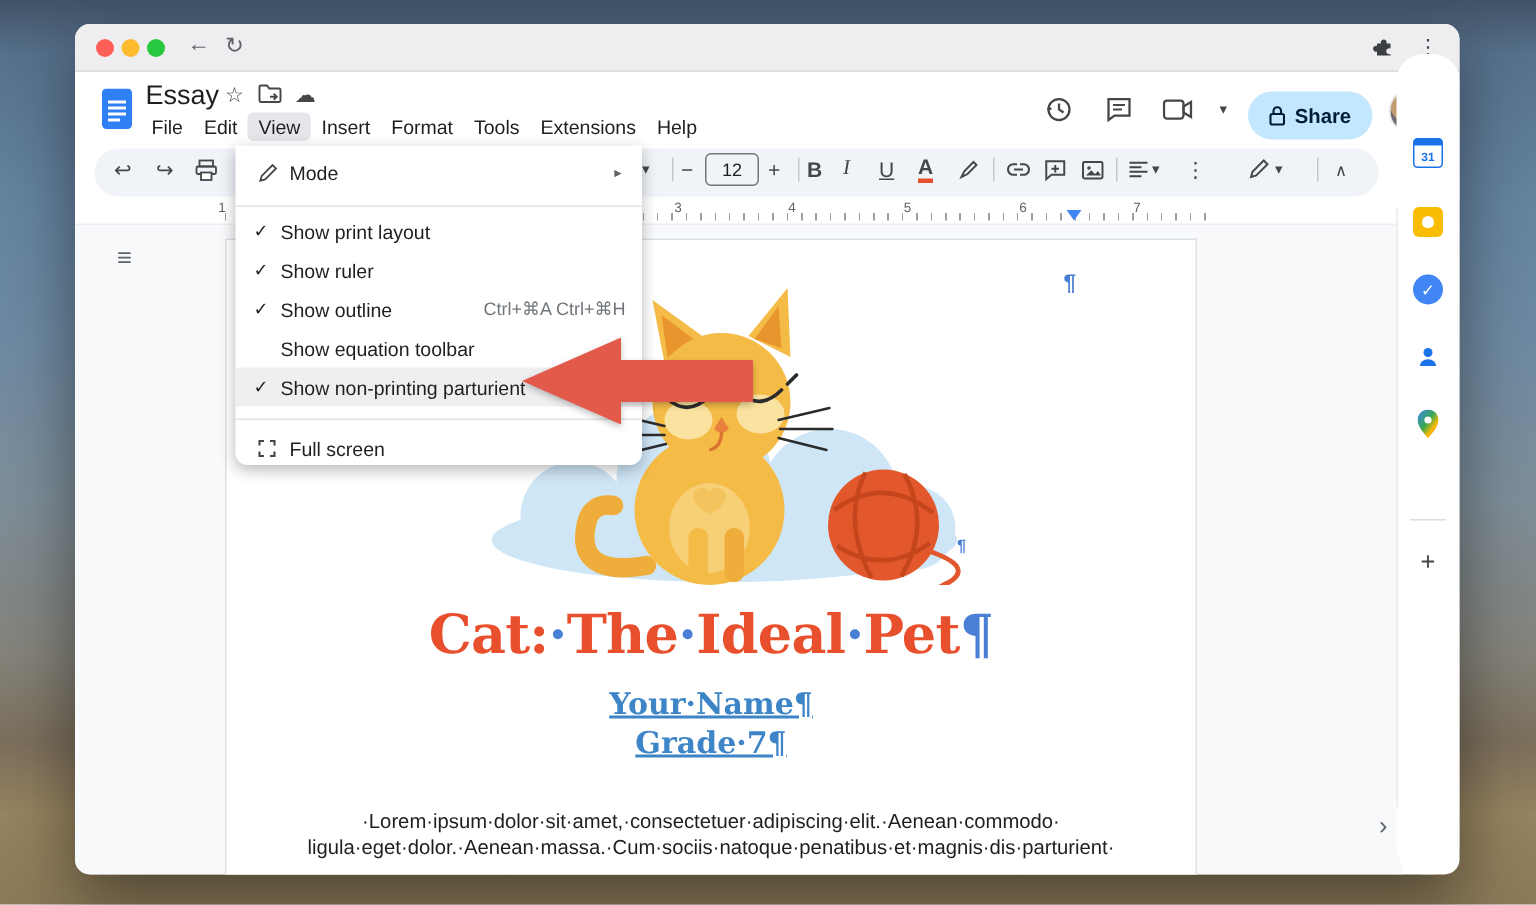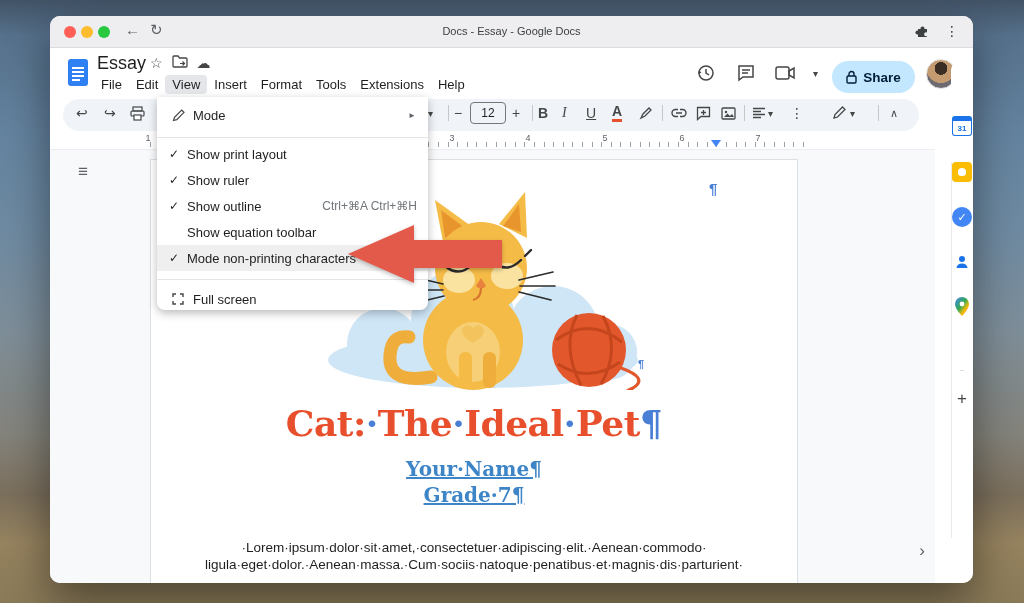--- a/index.html
+++ b/index.html
@@ -70,21 +70,21 @@
   .doc-h1 { position:absolute; left:0; width:100%; top:242px; text-align:center;
     font-family:"DejaVu Serif",serif; font-weight:bold; font-size:36px; letter-spacing:-0.5px; }
   .seg-word { color:#e8502d; } .seg-dot { color:#4a7fd6; } .seg-pil { color:#4a7fd6; }
   .doc-sub { position:absolute; left:0; width:100%; text-align:center;
     font-family:"DejaVu Serif",serif; font-weight:bold; font-size:20px; color:#3d85c6;text-decoration:underline; }
   .byline { top:297px; } .grade { top:323px; }
   .doc-body { position:absolute; left:40px; right:40px; text-align:center; font-size:13.5px; color:#1f1f1f; }
   .b1 { top:380px; } .b2 { top:397px; }
 
   
-  .sidepanel { position:absolute; right:0; top:44px; width:22px; bottom:0; background:#fff;border-radius:18px; }
+  .sidepanel { position:absolute; right:0; top:20px; width:42px; bottom:0; background:#fff;border-radius:18px; }
   .sp-divider { position:absolute; left:0; top:102px; bottom:45px; width:1px; background:#e8eaed; }
   .sp-icon { position:absolute; left:50%; transform:translateX(-50%); width:20px; height:20px;
     display:flex; align-items:center; justify-content:center; }
   .cal { background:#fff; border:1.5px solid #1a73e8; border-top:5px solid #1a73e8; border-radius:3px;
     font-size:8px; font-weight:bold; color:#1a73e8; }
   .keep { background:#fbbc04; border-radius:4px; }
   .keep i { width:8px; height:8px; background:#fff; border-radius:50% 50% 40% 40%; }
   .tasks { color:#fff; background:#4285f4; border-radius:50%; font-size:11px; font-weight:bold; }
   .contacts { color:#1a73e8; font-size:15px; }
   .sp-sep { position:absolute; left:9px; right:9px; top:310px; height:1px; background:#dadce0; }
@@ -114,21 +114,20 @@
 
 <div class="desktop">
   <div class="window">
 
     <div class="titlebar">
       <span class="light red"></span>
       <span class="light yellow"></span>
       <span class="light green"></span>
       <span class="nav-glyph" style="left:75px;">←</span>
       <span class="nav-glyph" style="left:100px;">↻</span>
-      <div class="tab-title">Docs - Essay - Google Docs</div>
       <span class="tb-right" style="right:42px;">
         <svg width="16" height="16" viewBox="0 0 16 16">
             <path d="M3 6h2.6a2 2 0 1 1 3.8 0H12v3.4a2 2 0 1 0 0 3.6V14H3v-2.6a2 2 0 1 1 0-3.8z" fill="#3c4043"></path>
           </svg>
       </span>
       <span class="tb-right" style="right:14px; font-size:14px;">⋮</span>
     </div>
 
     <div class="docs-header">
       <span class="docs-logo">
@@ -373,21 +372,21 @@
       <div class="vm-row">
         <span class="vm-check">✓</span>
         <span class="vm-label">Show outline</span>
         <span class="vm-shortcut">Ctrl+⌘A Ctrl+⌘H</span>
       </div>
       <div class="vm-row">
         <span class="vm-label">Show equation toolbar</span>
       </div>
       <div class="vm-row vm-hl">
         <span class="vm-check">✓</span>
-        <span class="vm-label">Mode non-printing characters</span>
+        <span class="vm-label">Show non-printing parturient</span>
       </div>
       <div class="vm-div" style="margin-top:8px;"></div>
       <div class="vm-row vm-fs">
         <span class="vm-icon">
           <svg width="12" height="12" viewBox="0 0 12 12">
               <path d="M1 4V1h3M8 1h3v3M11 8v3H8M4 11H1V8" fill="none" stroke="#444746" stroke-width="1.4"></path>
             </svg>
         </span>
         <span class="vm-label" style="left:36px;">Full screen</span>
       </div>

